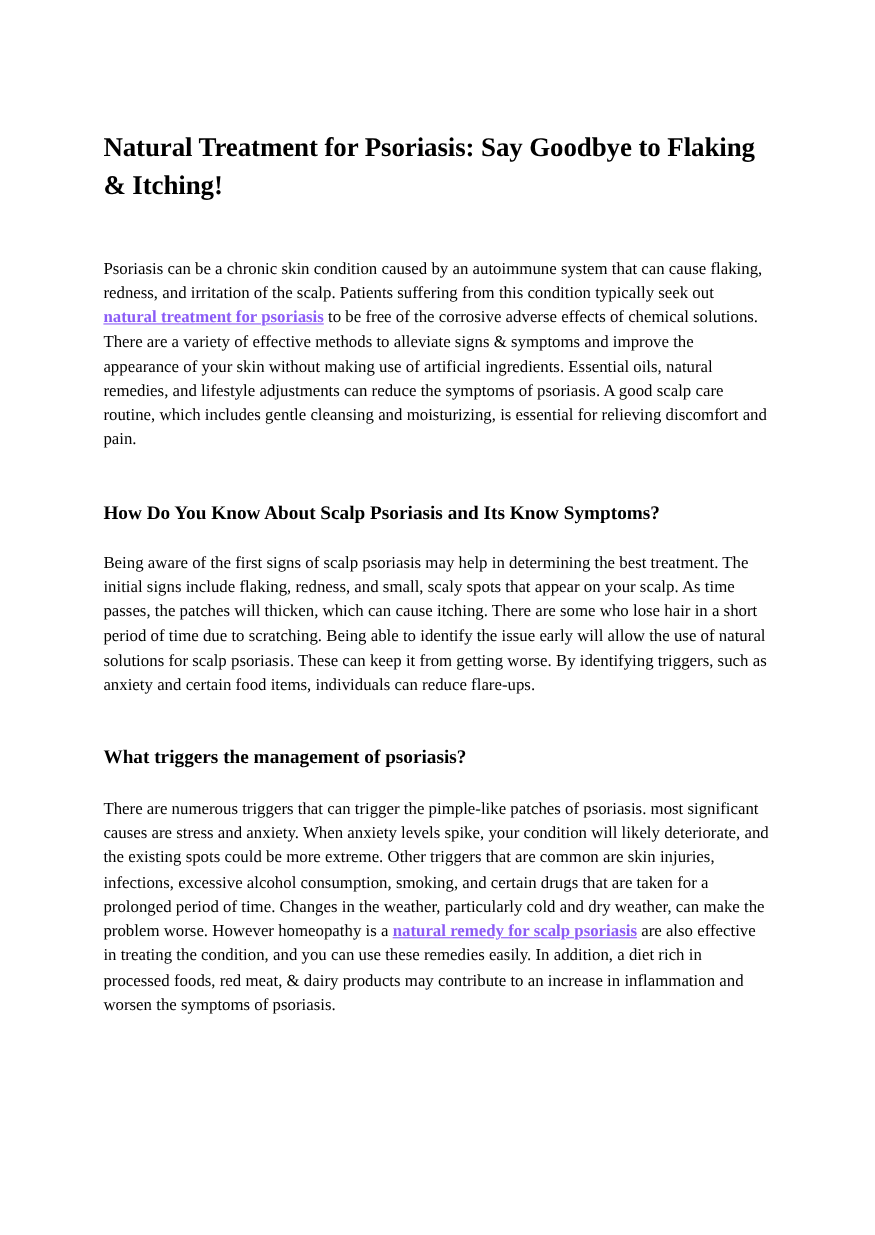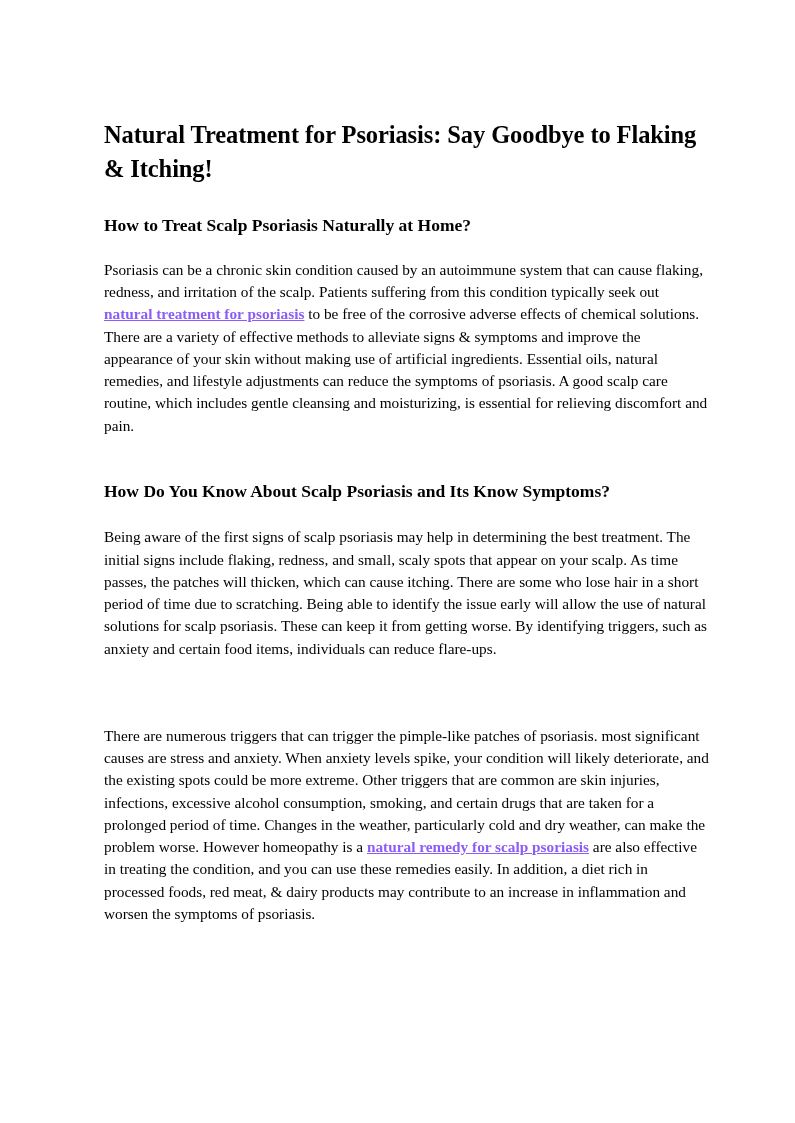--- a/index.html
+++ b/index.html
@@ -14,21 +14,21 @@
   .page {
     width: 795px;
     height: 1123px;
     background: #ffffff;
     position: relative;
     box-sizing: border-box;
     overflow: hidden;
   }
   .content {
     position: absolute;
-    left: 104px;
+    left: 94px;
     top: 118px;
     width: 607px;
   }
   h1.doc-title {
     font-family: "Liberation Serif", serif;
     font-size: 24.5px;
     font-weight: bold;
     line-height: 1.40;
     margin: 0 0 0 0;
     letter-spacing: -0.1px;
@@ -63,35 +63,35 @@
 </head>
 <body>
 
 <div class="page">
   <div class="content">
 
     <h1 class="doc-title">Natural Treatment for Psoriasis: Say Goodbye to Flaking &amp; Itching!</h1>
 
     <div class="spacer-after-title"></div>
 
-    <h2 class="section-heading">How to Treat Scalp Psoriasis Naturally at Home?</h2>
 
     <div class="spacer-after-heading-1"></div>
 
     <p class="body-text"><span>Psoriasis can be a chronic skin condition caused by an autoimmune system that can cause flaking, redness, and irritation of the scalp. Patients suffering from this condition typically seek out </span><a class="doclink" href="#">natural treatment for psoriasis</a><span> to be free of the corrosive adverse effects of chemical solutions. There are a variety of effective methods to alleviate signs &amp; symptoms and improve the appearance of your skin without making use of artificial ingredients. Essential oils, natural remedies, and lifestyle adjustments can reduce the symptoms of psoriasis. A good scalp care routine, which includes gentle cleansing and moisturizing, is essential for relieving discomfort and pain.</span></p>
 
     <div class="spacer-after-para-1"></div>
 
     <h2 class="section-heading">How Do You Know About Scalp Psoriasis and Its Know Symptoms?</h2>
 
     <div class="spacer-after-heading-2"></div>
 
     <p class="body-text">Being aware of the first signs of scalp psoriasis may help in determining the best treatment. The initial signs include flaking, redness, and small, scaly spots that appear on your scalp. As time passes, the patches will thicken, which can cause itching. There are some who lose hair in a short period of time due to scratching. Being able to identify the issue early will allow the use of natural solutions for scalp psoriasis. These can keep it from getting worse. By identifying triggers, such as anxiety and certain food items, individuals can reduce flare-ups.</p>
 
     <div class="spacer-after-para-2"></div>
 
+    <h2 class="section-heading">What triggers the management of psoriasis?</h2>
 
     <div class="spacer-after-heading-3"></div>
 
     <p class="body-text"><span>There are numerous triggers that can trigger the pimple-like patches of psoriasis. most significant causes are stress and anxiety. When anxiety levels spike, your condition will likely deteriorate, and the existing spots could be more extreme. Other triggers that are common are skin injuries, infections, excessive alcohol consumption, smoking, and certain drugs that are taken for a prolonged period of time. Changes in the weather, particularly cold and dry weather, can make the problem worse. However homeopathy is a </span><a class="doclink" href="#">natural remedy for scalp psoriasis</a><span> are also effective in treating the condition, and you can use these remedies easily. In addition, a diet rich in processed foods, red meat, &amp; dairy products may contribute to an increase in inflammation and worsen the symptoms of psoriasis.</span></p>
 
   </div>
 </div>
 
 </body></html>

